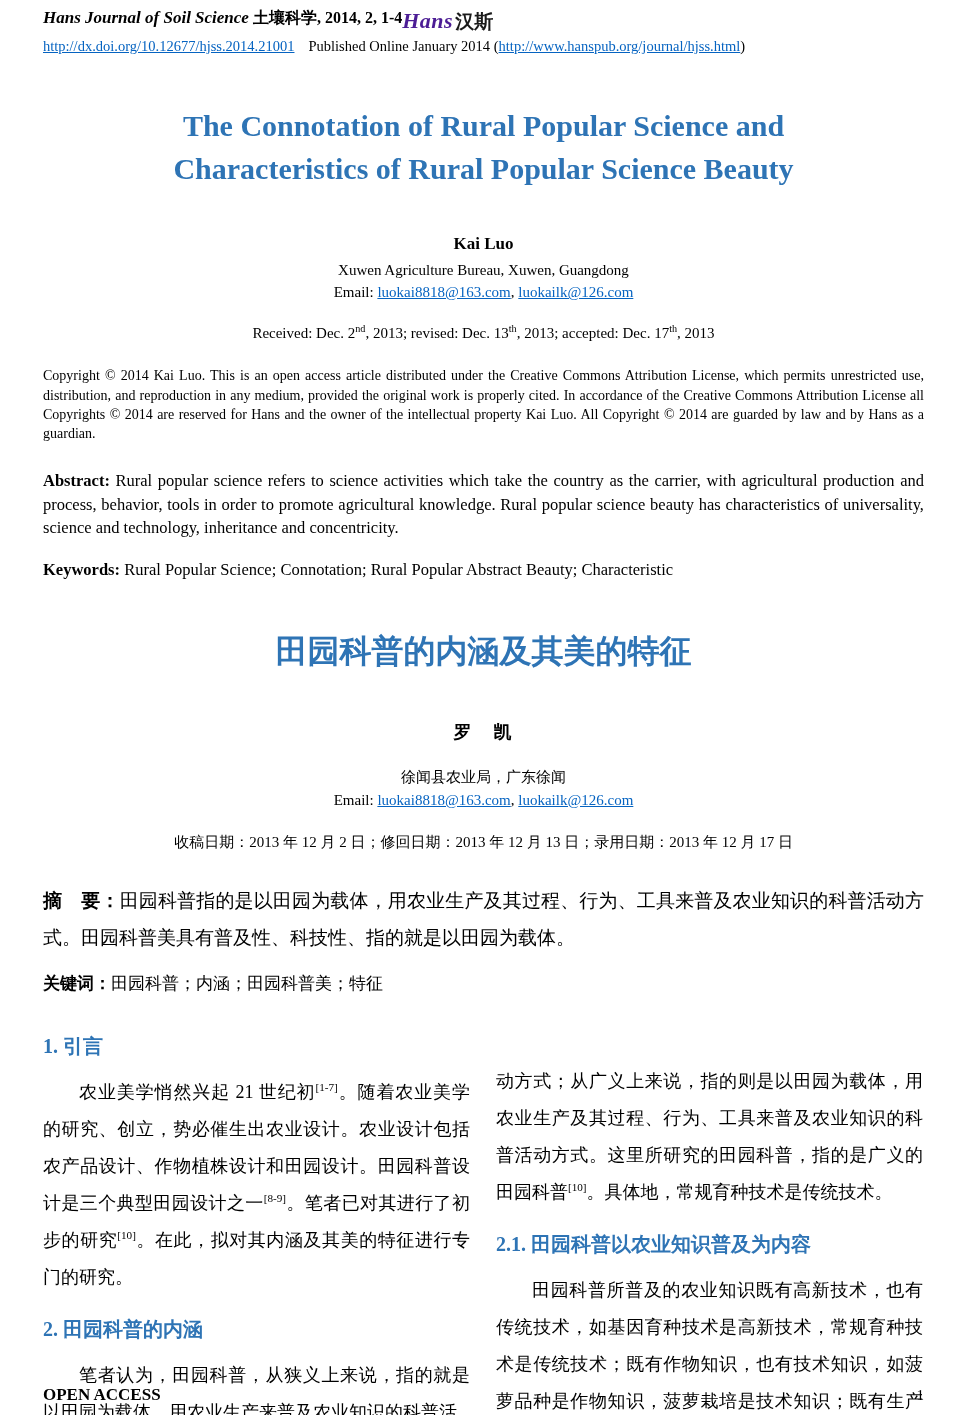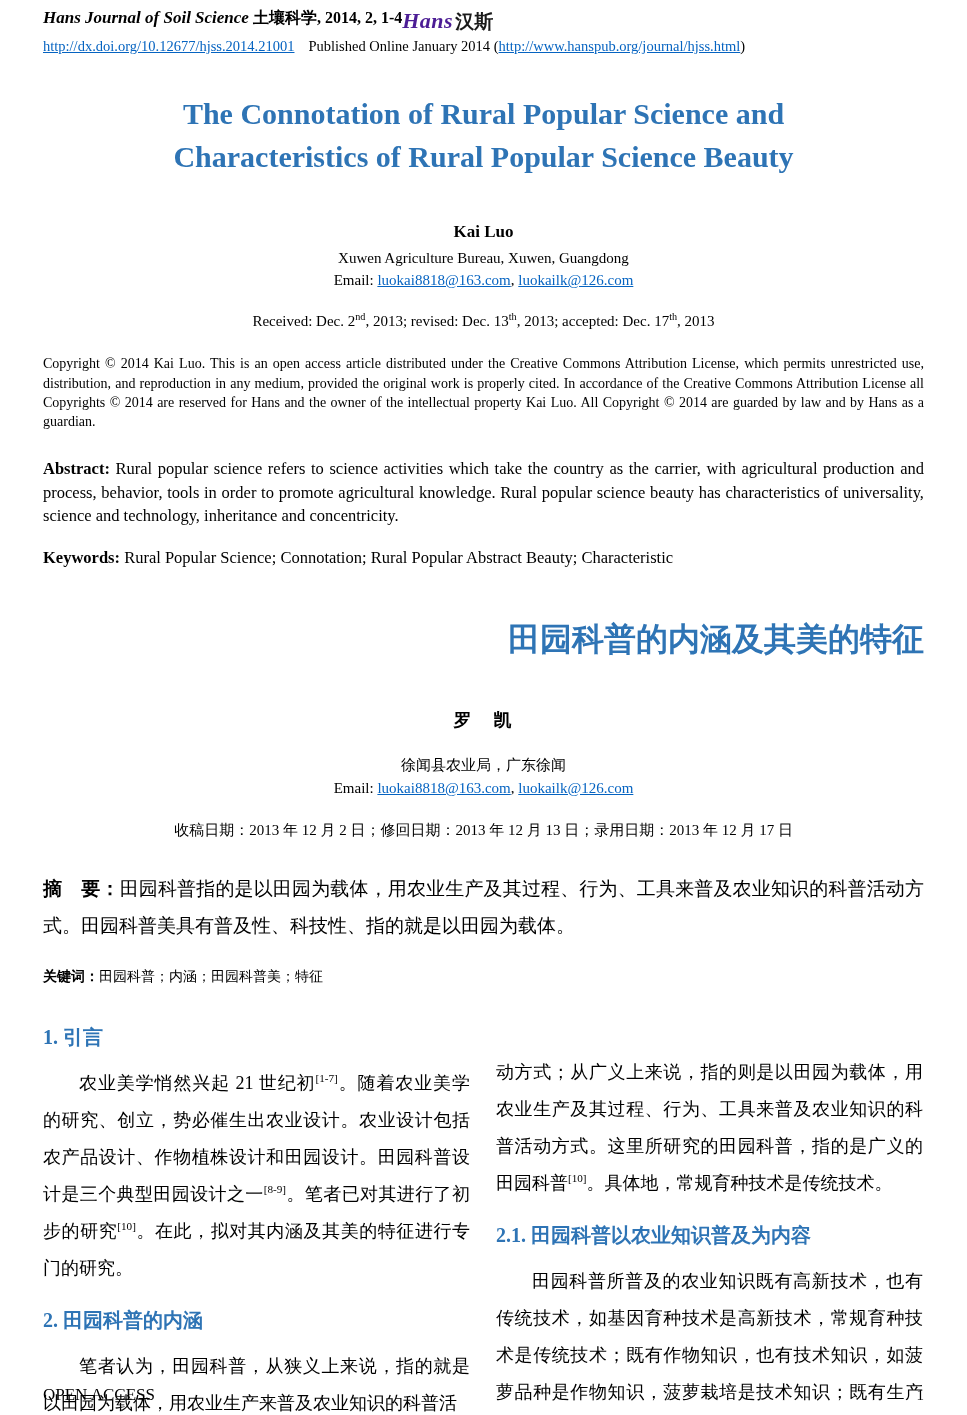--- a/index.html
+++ b/index.html
@@ -18,65 +18,65 @@
   .jt-cn { font-weight: bold; font-size: 16px; }
   .logo { white-space: nowrap; }
   .logo-hans { color: #4c1d95; font-weight: bold; font-style: italic; font-size: 22px; letter-spacing: 0.5px; }
   .logo-cn { color: #1a1a1a; font-weight: bold; font-size: 19px; margin-left: 2px; }
   .doi-row { margin-top: 3px; font-size: 14.5px; }
   .link { color: #0563c1; text-decoration: underline; cursor: pointer; }
   .pub-text { margin-left: 14px; }
 
   
   .title-en {
-    margin-top: 38px; text-align: center;
+    margin-top: 50px; text-align: center;
     color: #2e74b5; font-size: 30px; font-weight: bold; line-height: 1.42;
   }
   .title-en .tl { display: block; }
   .author-en { margin-top: 44px; text-align: center; font-size: 17px; font-weight: bold; }
   .meta { text-align: center; font-size: 15px; }
   .affil-en { margin-top: 8px; }
   .email-line { margin-top: 5px; }
   .received { margin-top: 22px; }
   sup { font-size: 68%; }
 
   .copyright {
     margin-top: 24px; font-size: 14px; line-height: 1.38; text-align: justify;
   }
   .abstract-en { margin-top: 26px; font-size: 16.5px; line-height: 1.42; text-align: justify; }
   .label-blue { color: #000000; font-weight: bold; }
   .keywords-en { margin-top: 20px; font-size: 16.5px; }
 
   
   .title-cn {
-    margin-top: 50px; text-align: right;
+    margin-top: 50px; text-align: center;
     color: #2e74b5; font-size: 32px; font-weight: bold;
   }
   .author-cn { margin-top: 46px; text-align: center; font-size: 18px; font-weight: bold; letter-spacing: 2px; }
   .affil-cn { margin-top: 24px; }
   .dates-cn { margin-top: 24px; }
   .abstract-cn { margin-top: 30px; font-size: 19px; line-height: 1.95; text-align: justify; }
-  .keywords-cn { margin-top: 24px; font-size: 14px; font-family: Liberation Mono, monospace; }
+  .keywords-cn { margin-top: 16px; font-size: 17px; font-family: Liberation Mono, monospace; }
 
   
   .columns { display: flex; gap: 26px; margin-top: 38px; }
   .col { width: 427px; }
   .col-right { padding-top: 30px; }
   .sec { color: #2e74b5; font-size: 20px; font-weight: bold; margin: 20px 0 14px 0; }
   .sec.first { margin-top: 0; }
   .cpara { font-size: 18px; line-height: 2.06; text-align: justify; }
   .indent { text-indent: 2em; }
   .ref { font-size: 62%; }
 
   
   .footer {
     position: absolute; left: 43px; right: 43px; bottom: 10px;
     display: flex; justify-content: space-between; align-items: baseline;
   }
-  .oa { font-weight: normal; font-size: 17px; }
+  .oa { font-weight: bold; font-size: 17px; }
   .pn { font-size: 15px; }
 </style>
 </head>
 <body>
 
 <div class="page">
 
   <header>
     <div class="top-row">
       <div class="jtitle">

